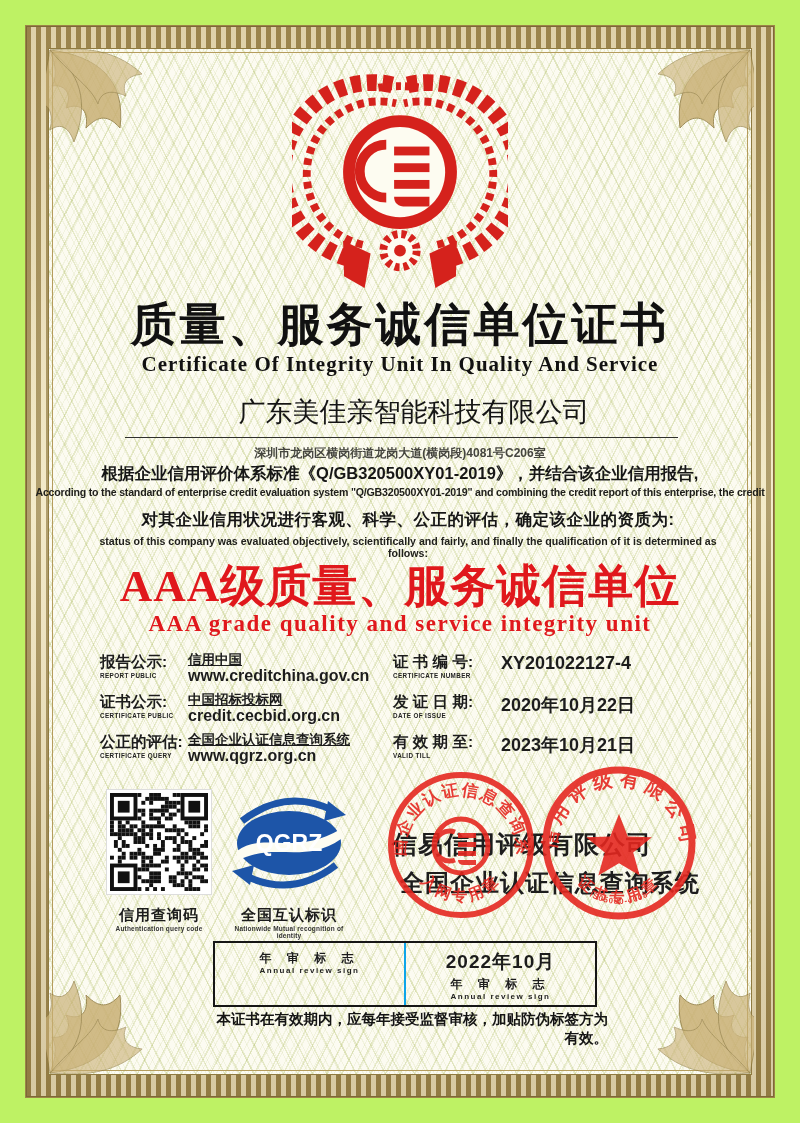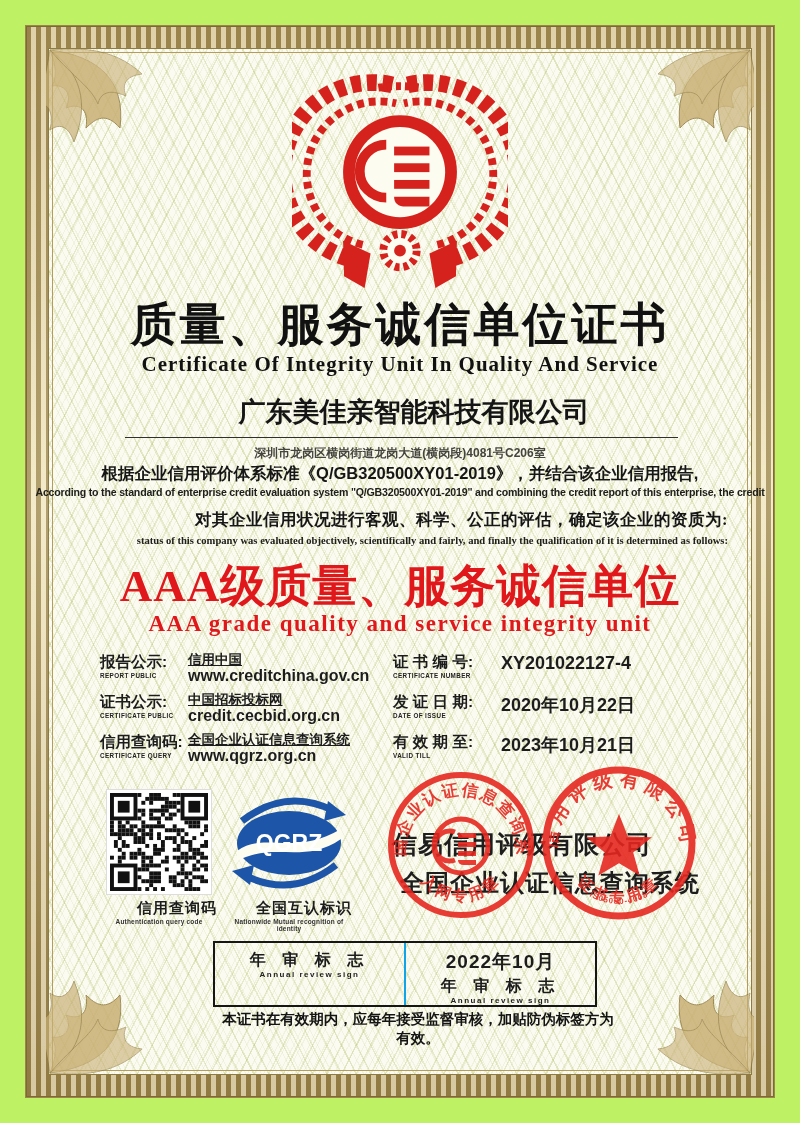--- a/index.html
+++ b/index.html
@@ -23,26 +23,26 @@
   .c-tl{left:46px;top:46px;}
   .c-tr{right:46px;top:46px;transform:scaleX(-1);}
   .c-bl{left:46px;bottom:46px;transform:scaleY(-1);}
   .c-br{right:46px;bottom:46px;transform:scale(-1,-1);}
   
   .abs{position:absolute;}
   .ctr{left:0;right:0;text-align:center;}
   .title-cn{top:294px;font-size:46px;font-weight:bold;letter-spacing:3px;color:#111;}
   .title-en{top:352px;font-size:21px;font-weight:bold;letter-spacing:1px;
             font-family:"Liberation Serif","DejaVu Serif","DejaVu Sans",serif;color:#111;}
-  .company{top:394px;font-size:27px;font-weight:bold;color:#151515;padding-left:28px;}
+  .company{top:394px;font-size:27px;font-weight:normal;color:#151515;padding-left:28px;}
   .divider{top:437px;left:125px;right:122px;height:1px;background:#30302c;}
   .address{top:445px;font-size:12px;font-weight:bold;color:#45453f;}
   .para1-cn{top:463px;font-size:16.5px;font-weight:bold;color:#161616;}
   .para1-en{top:486px;font-size:10.6px;font-weight:bold;letter-spacing:-0.2px;color:#20201c;}
-  .para2{top:509px;left:88px;width:640px;text-align:right;font-family:Liberation Serif, serif;}
+  .para2{top:509px;left:88px;width:640px;text-align:center;}
   .para2 .cn{font-size:16.5px;font-weight:bold;color:#161616;letter-spacing:.5px;}
   .para2 .en{font-size:10.6px;font-weight:bold;color:#20201c;margin-top:4px;}
   .grade-cn{top:556px;font-size:45px;font-weight:bold;color:#e0181c;letter-spacing:1px;
             font-family:"Liberation Serif","DejaVu Sans",serif;}
   .grade-en{top:611px;font-size:23px;font-weight:bold;color:#e0181c;letter-spacing:1.5px;
             font-family:"Liberation Serif","DejaVu Serif","DejaVu Sans",serif;}
   
   .fields-left{top:652px;left:100px;width:292px;}
   .fields-right{top:652px;left:393px;width:320px;}
   .frow{display:flex;margin-bottom:7px;align-items:flex-start;}
@@ -50,38 +50,38 @@
   .flabel .cn{font-size:15.5px;font-weight:bold;white-space:nowrap;}
   .flabel .en{font-size:6.3px;font-weight:bold;letter-spacing:.4px;color:#222;margin-top:-1px;white-space:nowrap;}
   .fval .l1{font-size:13.5px;font-weight:bold;line-height:15px;text-decoration:underline;}
   .fval .l2{font-size:16px;font-weight:bold;line-height:18px;}
   .fields-right .flabel{width:108px;}
   .fields-right .fval{font-size:18px;font-weight:bold;padding-top:1px;}
   .fields-right .frow{margin-bottom:13px;}
   
   .qr-block{left:101px;top:789px;width:116px;text-align:center;}
   .qr-box{width:106px;height:106px;margin:0 auto;background:#fff;border:1px solid #ddd;padding:3px;box-sizing:border-box;}
-  .badge-cap-cn{font-size:15px;font-weight:bold;margin-top:4px;letter-spacing:1px;text-align:right;}
+  .badge-cap-cn{font-size:15px;font-weight:bold;margin-top:11px;letter-spacing:1px;}
   .badge-cap-en{font-size:6.5px;font-weight:bold;color:#333;letter-spacing:.2px;}
   .qgrz-block{left:226px;top:795px;width:126px;text-align:center;}
   .seal{position:absolute;opacity:.89;z-index:2;}
   .seal1{left:386px;top:770px;}
   .seal2{left:540px;top:764px;}
   .overlay-text{z-index:1;color:#1d1d1d;font-weight:bold;white-space:nowrap;}
   .ov1{left:392px;top:828px;font-size:25px;letter-spacing:1px;}
   .ov2{left:400px;top:867px;font-size:24px;letter-spacing:1px;}
   
   .review{left:213px;top:941px;width:380px;height:62px;border:2px solid #161616;display:flex;z-index:4;background:transparent;}
   .rcell{flex:1;text-align:center;padding-top:6px;}
   .rcell+.rcell{border-left:2px solid #0ea5e9;}
   .rdate{font-size:19px;font-weight:bold;letter-spacing:1px;}
-  .rcn{font-size:16px;font-weight:bold;letter-spacing:6px;margin-top:1px;}
+  .rcn{font-size:12px;font-weight:bold;letter-spacing:6px;margin-top:1px;}
   .ren{font-size:8px;font-weight:bold;letter-spacing:1.5px;color:#222;margin-top:-1px;}
   
-  .footer{left:218px;top:1010px;width:400px;text-align:center;}
+  .footer{left:208px;top:1010px;width:400px;text-align:right;}
   .footer .cn{font-size:14.5px;font-weight:bold;color:#141414;}
   .footer .en{font-size:10px;font-family:"DejaVu Sans Mono","Liberation Mono",monospace;
               color:#2a2a2a;line-height:13px;margin-top:3px;font-weight:bold;}
   svg text{font-family:"Liberation Sans","DejaVu Sans",sans-serif;}
 </style>
 </head>
 <body>
 
 <div class="page">
   <div class="band"></div>
@@ -171,21 +171,21 @@
         <div class="cn">证书公示:</div>
         <div class="en">CERTIFICATE PUBLIC</div>
       </div>
       <div class="fval">
         <div class="l1">中国招标投标网</div>
         <div class="l2">credit.cecbid.org.cn</div>
       </div>
     </div>
     <div class="frow">
       <div class="flabel">
-        <div class="cn">信用查询码:</div>
+        <div class="cn">公正的评估:</div>
         <div class="en">CERTIFICATE QUERY</div>
       </div>
       <div class="fval">
         <div class="l1">全国企业认证信息查询系统</div>
         <div class="l2">www.qgrz.org.cn</div>
       </div>
     </div>
   </div>
 
   <div class="abs fields-right">

